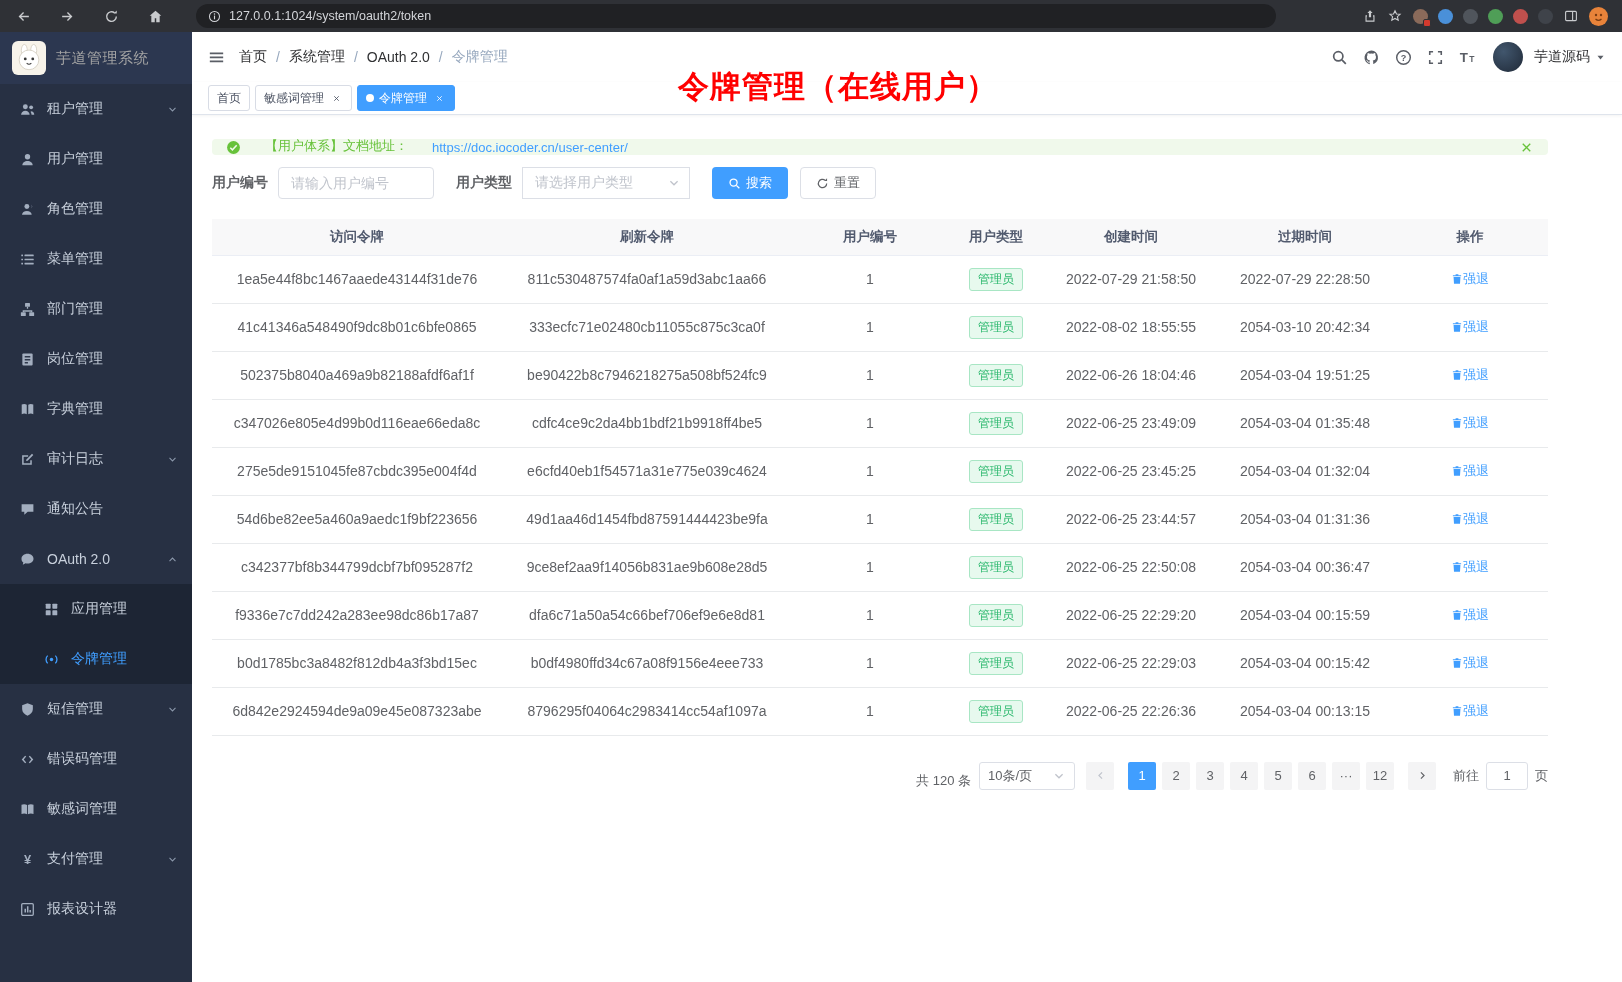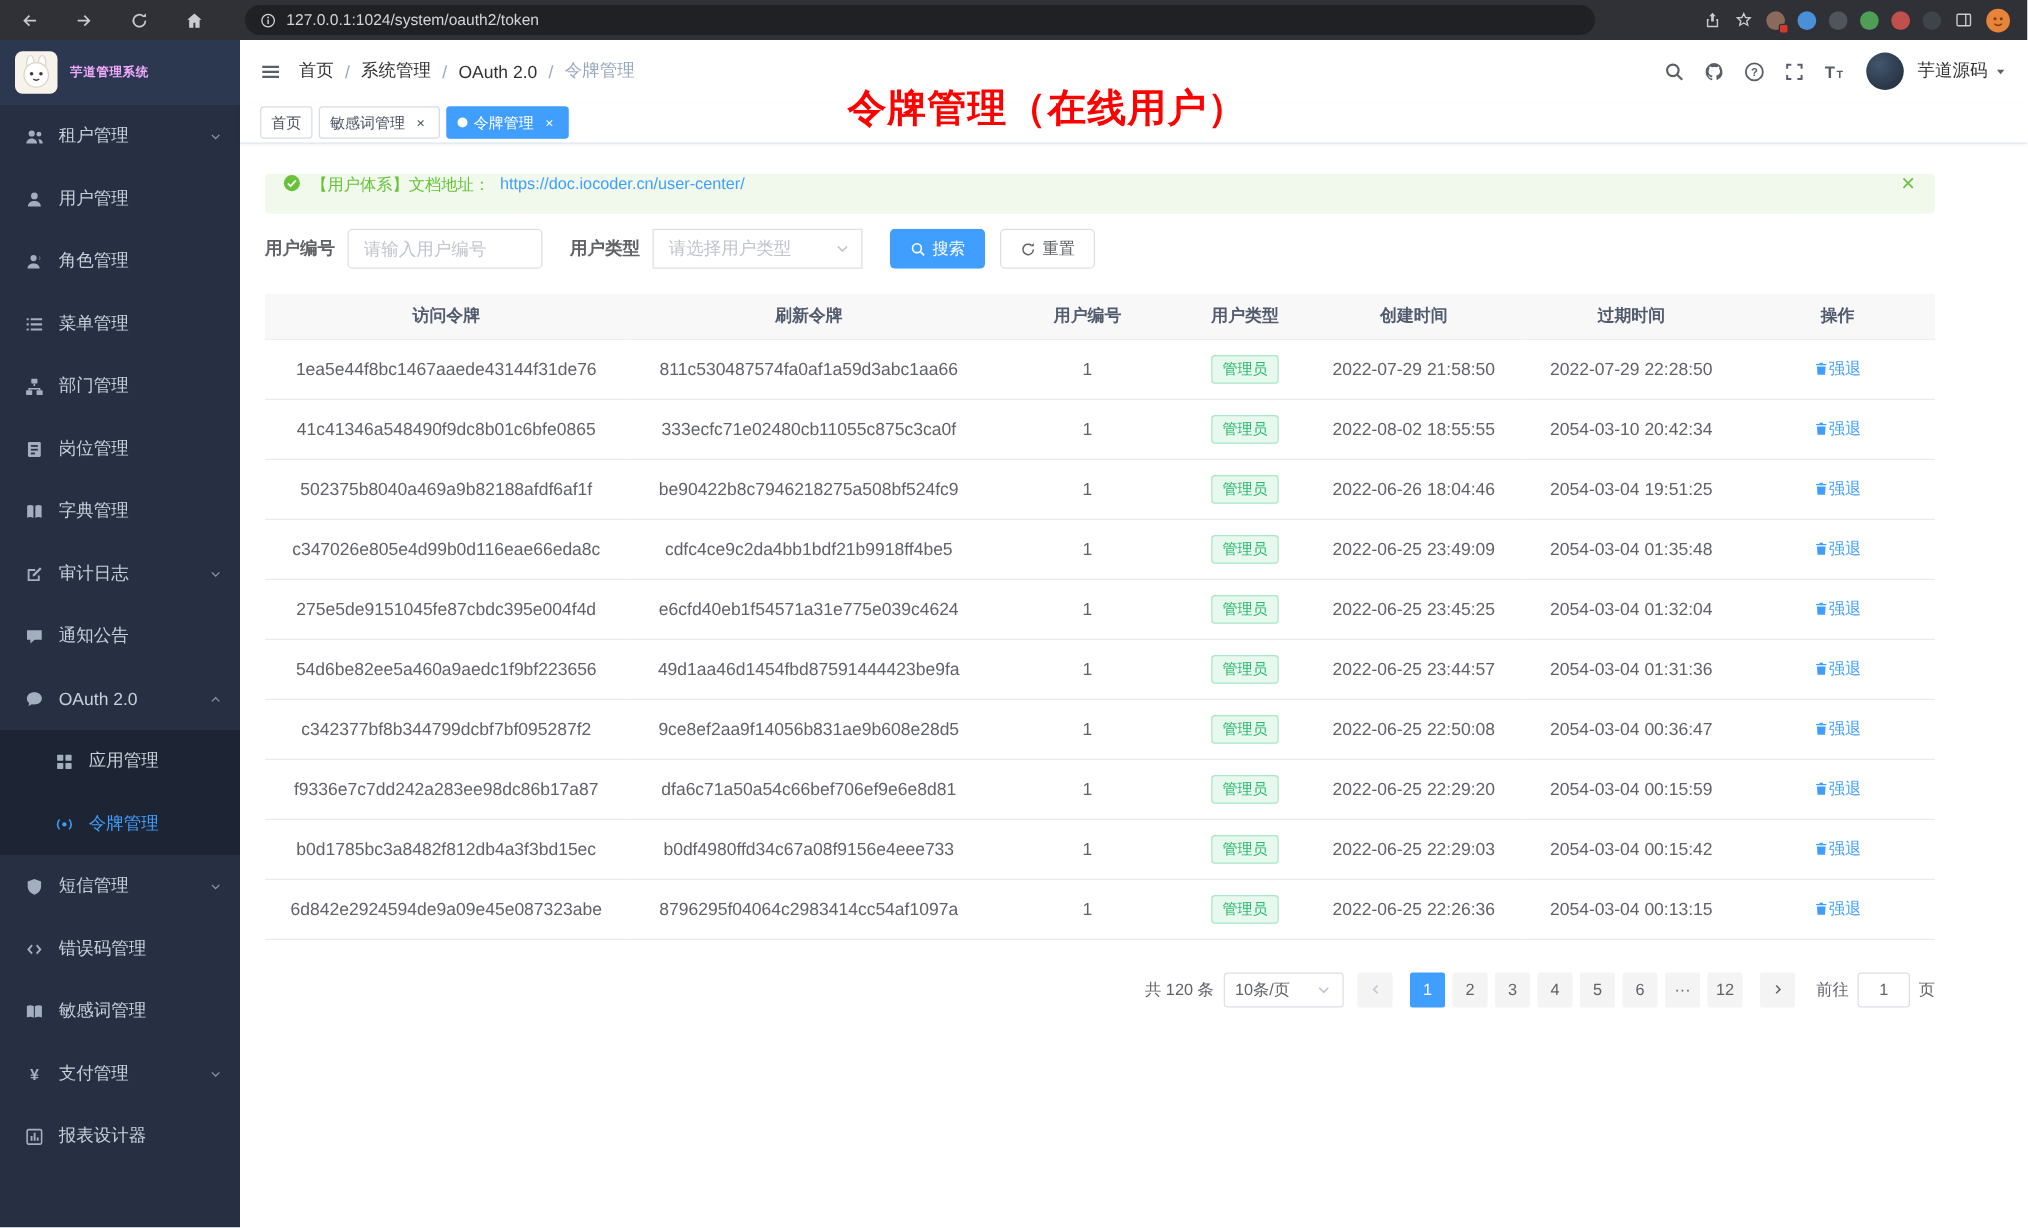--- a/index.html
+++ b/index.html
@@ -21,21 +21,21 @@
   .ext-badge{position:absolute;right:-3px;bottom:-3px;width:8px;height:8px;background:#d33a2e;border-radius:2px;border:1px solid #2f3136}
   .profile-avatar{width:19px;height:19px;border-radius:50%;background:#e8833a;display:flex;align-items:center;justify-content:center}
   .profile-avatar svg{width:19px;height:19px}
 
   
   .app{display:flex;height:950px}
   .sidebar{width:192px;flex:none;background:#273043;display:flex;flex-direction:column}
   .logo{height:52px;display:flex;align-items:center;gap:10px;padding:0 12px;background:#2c3750}
   .logo-img{width:34px;height:34px;border-radius:6px;background:#f7f3ea;display:flex;align-items:center;justify-content:center;overflow:hidden}
   .logo-img svg{width:30px;height:30px}
-  .logo-title{color:#f0abfc;font-size:10px;font-weight:700;letter-spacing:.5px}
+  .logo-title{color:#a3a3a3;font-size:15px;font-weight:400;letter-spacing:.5px}
   .menu{flex:1;overflow:hidden}
   .menu-item{height:50px;display:flex;align-items:center;gap:12px;padding:0 14px 0 20px;color:#c8d0dc;font-size:14px}
   .menu-item .icon{color:#a3aebf}
   .menu-item .icon svg{width:15px;height:15px}
   .menu-item .mlabel{flex:1;white-space:nowrap}
   .menu-item .chev{color:#8d99ac}
   .menu-item .chev svg{width:11px;height:11px}
   .menu-item.sub{padding-left:44px;background:#1d2534}
   .menu-item.active{color:#409eff}
   .menu-item.active .icon{color:#409eff}
@@ -59,21 +59,21 @@
   
   .tagsbar{height:33px;display:flex;align-items:center;gap:5px;padding:0 16px;border-bottom:1px solid #dfe4ec;box-shadow:0 1px 3px rgba(0,0,0,.05)}
   .tag{display:inline-flex;align-items:center;gap:5px;height:26px;padding:0 8px;border:1px solid #d8dce5;border-radius:3px;background:#fff;color:#495060;font-size:12px}
   .tag.active{background:#409eff;border-color:#409eff;color:#fff}
   .tag .dot{width:8px;height:8px;border-radius:50%;background:#fff;flex:none}
   .tag-close{display:flex;align-items:center;justify-content:center;width:14px;height:14px;border-radius:50%}
   .tag-close svg{width:9px;height:9px}
 
   
   .content{flex:1;padding:24px 74px 0 20px;position:relative}
-  .alert{height:32px;background:#f0f9eb;border-radius:4px;display:flex;align-items:flex-start;gap:8px;padding:0 14px;font-size:13px;color:#67c23a;margin-bottom:12px}
+  .alert{height:16px;background:#f0f9eb;border-radius:4px;display:flex;align-items:flex-end;gap:24px;padding:0 14px;font-size:13px;color:#67c23a;margin-bottom:12px}
   .alert .icon{color:#67c23a}
   .alert .icon svg{width:15px;height:15px}
   .alert-link{color:#409eff;text-decoration:none}
   .alert-close{margin-left:auto;color:#c0c4cc}
   .alert-close svg{width:12px;height:12px}
 
   .filters{display:flex;align-items:center;margin-bottom:20px;font-size:14px;color:#606266}
   .fitem{display:flex;align-items:center;gap:10px;margin-right:22px}
   .flabel{font-weight:700;color:#606266;white-space:nowrap}
   .finput{width:156px;height:32px;border:1px solid #dcdfe6;border-radius:4px;padding:0 12px;font-size:14px;color:#606266;outline:none}
@@ -85,21 +85,21 @@
   .btn-primary{background:#409eff;color:#fff;margin-right:12px}
   .btn-plain{background:#fff;border-color:#dcdfe6;color:#606266}
 
   table.tbl{width:100%;border-collapse:collapse;table-layout:fixed;font-size:14px;color:#606266}
   .tbl th{height:36px;background:#f8f8f9;color:#515a6e;font-weight:700;font-size:13.5px;text-align:center;border-bottom:1px solid #ebeef5;white-space:nowrap}
   .tbl td{height:48px;text-align:center;border-bottom:1px solid #e8eaec;white-space:nowrap;overflow:hidden}
   .tag-success{display:inline-block;padding:2px 8px;font-size:12px;border-radius:3px;background:#e7f9ee;border:1px solid #a8e6c4;color:#28b76b}
   .link-op{color:#409eff;display:inline-flex;align-items:center;gap:0;font-size:13px;text-decoration:none}
   .link-op .icon svg{width:12px;height:12px}
 
-  .pagination{display:flex;align-items:center;justify-content:flex-end;gap:8px;margin-top:26px;font-size:13px;color:#606266}
+  .pagination{display:flex;align-items:flex-end;justify-content:flex-end;gap:8px;margin-top:26px;font-size:13px;color:#606266}
   .pg-size{width:96px;height:28px;border:1px solid #dcdfe6;border-radius:3px;display:flex;align-items:center;justify-content:space-between;padding:0 8px;background:#fff;color:#606266}
   .pg-size .icon{color:#c0c4cc}
   .pg-pages{display:flex;align-items:center}
   .pg-btn{min-width:28px;height:28px;margin:0 3px;border:none;border-radius:2px;background:#f4f4f5;color:#606266;font-size:13px;display:inline-flex;align-items:center;justify-content:center}
   .pg-btn.active{background:#409eff;color:#fff}
   .pg-btn.prev{color:#c0c4cc}
   .pg-btn svg{width:11px;height:11px}
   .pg-goto{display:flex;align-items:center;gap:7px;margin-left:6px}
   .pg-input{width:42px;height:28px;border:1px solid #dcdfe6;border-radius:3px;text-align:center;font-size:13px;color:#606266;outline:none}
 

